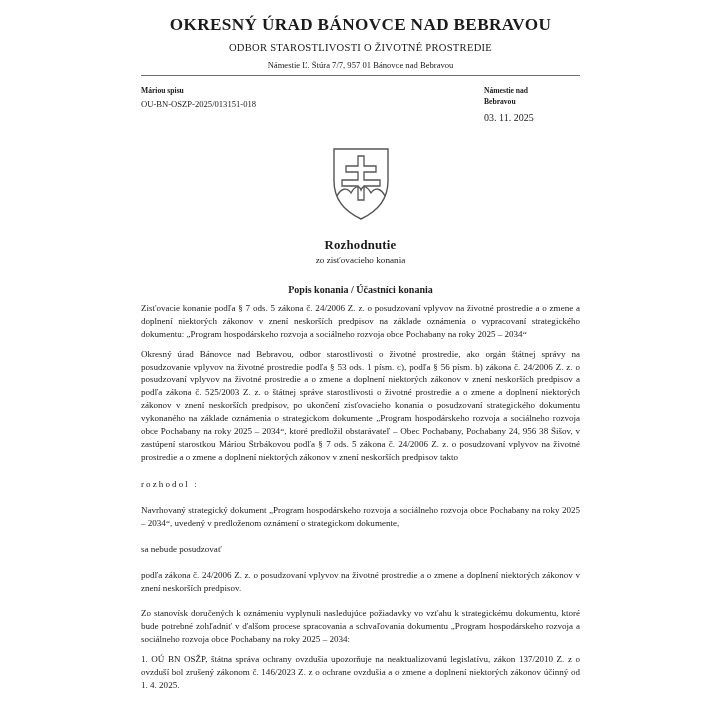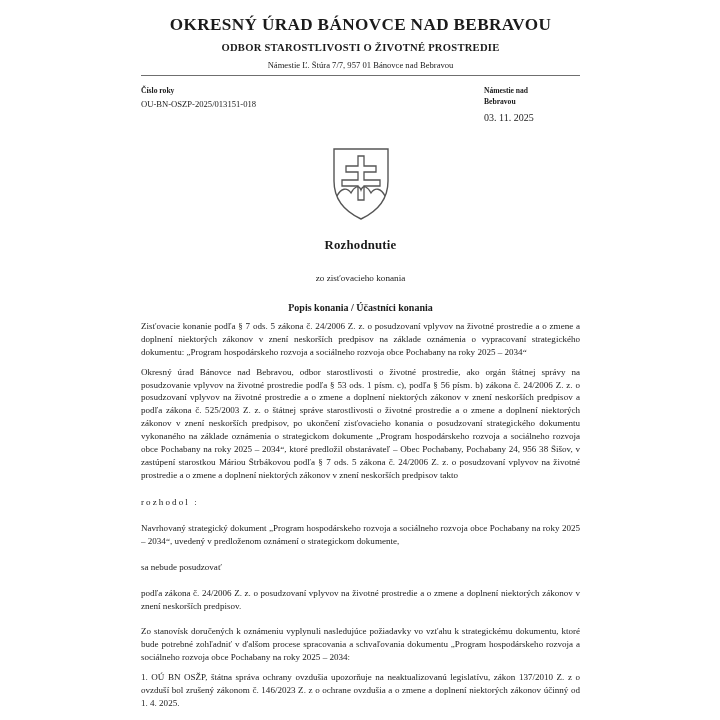--- a/index.html
+++ b/index.html
@@ -28,21 +28,21 @@
   .letterhead { text-align: center; }
   .lh-office {
     font-size: 17.2px;
     font-weight: bold;
     letter-spacing: 0.35px;
     line-height: 1.3;
     margin: 2px 0 0 0;
   }
   .lh-dept {
     font-size: 10.6px;
-    font-weight: bold;
+    font-weight: normal;
     letter-spacing: 0.25px;
     line-height: 1.35;
     margin: 5px 0 0 0;
   }
   .lh-address {
     font-size: 8.6px;
     line-height: 1.35;
     margin: 4px 0 0 0;
   }
   .lh-rule {
@@ -98,21 +98,21 @@
   .doc-title {
     text-align: center;
     font-size: 12.8px;
     font-weight: bold;
     margin-top: 17px;
     letter-spacing: 0.2px;
   }
   .doc-subtitle {
     text-align: center;
     font-size: 9.2px;
-    margin-top: 20px;
+    margin-top: 2px;
   }
   .section-heading {
     text-align: center;
     font-size: 10px;
     font-weight: bold;
     margin-top: 19px;
   }
   .section-heading.tight { margin-top: 17px; }
 
   
@@ -139,21 +139,21 @@
 
   <div class="letterhead">
     <div class="lh-office">OKRESNÝ ÚRAD BÁNOVCE NAD BEBRAVOU</div>
     <div class="lh-dept">ODBOR STAROSTLIVOSTI O ŽIVOTNÉ PROSTREDIE</div>
     <div class="lh-address">Námestie Ľ. Štúra 7/7, 957 01  Bánovce nad Bebravou</div>
     <hr class="lh-rule">
   </div>
 
   <div class="refblock">
     <div class="ref-left">
-      <div class="ref-label">Číslo roky</div>
+      <div class="ref-label">Máriou spisu</div>
       <div class="ref-value">OU-BN-OSZP-2025/013151-018</div>
     </div>
     <div class="ref-right">
       <div class="ref-city">Námestie nad</div>
       <div class="ref-city">Bebravou</div>
       <div class="ref-date">03. 11. 2025</div>
     </div>
   </div>
 
   <div class="emblem-wrap">

